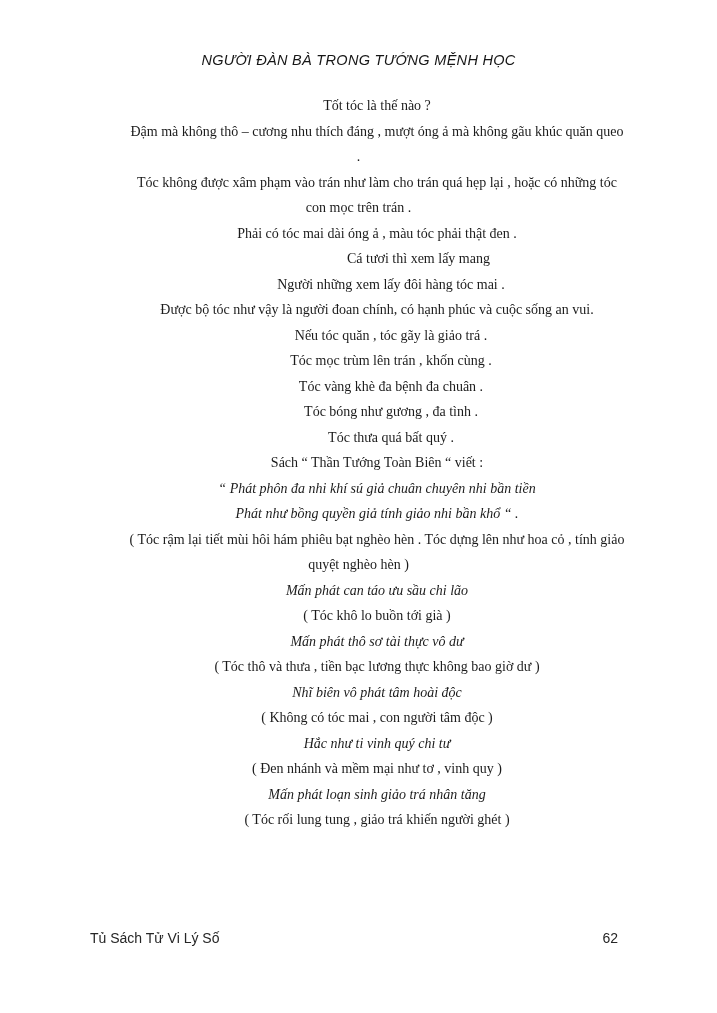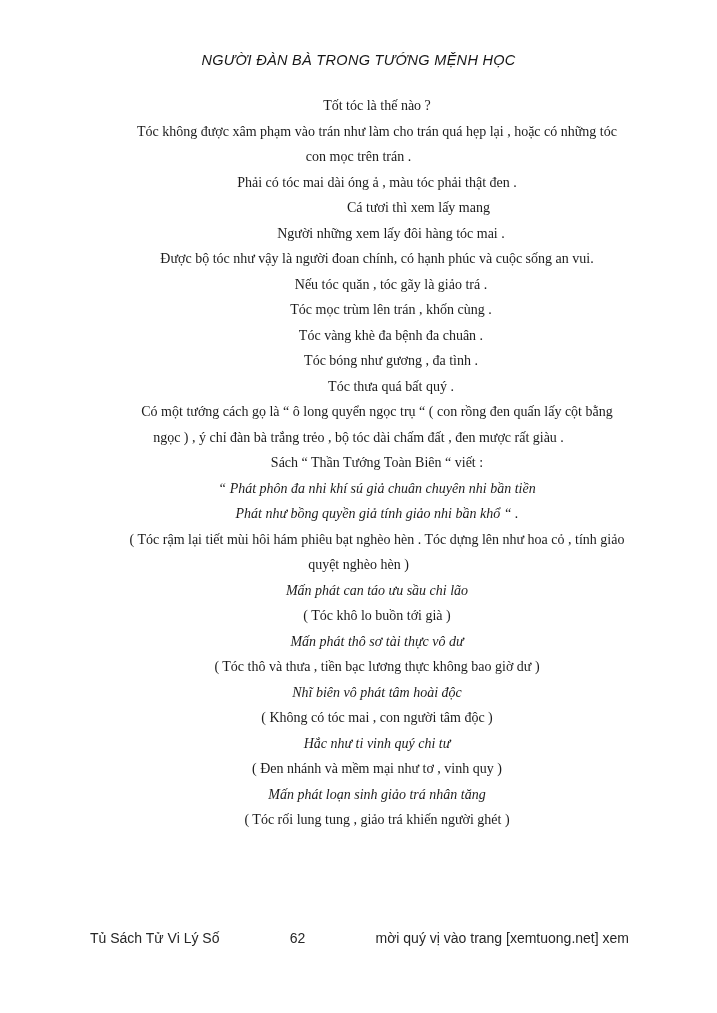--- a/index.html
+++ b/index.html
@@ -27,64 +27,63 @@
     line-height: 25.5px;
     text-align: justify;
   }
   .content p { margin: 0; padding: 0; text-align: center; }
   .ind1 { text-indent: 37px; }
   .ind2 { text-indent: 65px; text-align: left; }
   .ind3 { text-indent: 120px; text-align: left; }
   .it { font-style: italic; }
   .footer {
     position: absolute;
-    left: 90px; right: 88px; top: 930px;
+    left: 90px; right: 99px; top: 930px;
     display: flex;
     justify-content: space-between;
     align-items: baseline;
     font-family: "Liberation Sans", sans-serif;
     font-size: 14px;
     color: #262626;
   }
 </style>
 </head>
 <body>
 
 <div>
 
   <h1 class="doc-title">NGƯỜI ĐÀN BÀ TRONG TƯỚNG MỆNH HỌC</h1>
 
   <div class="content">
     <p class="ind1">Tốt tóc là thế nào ?</p>
+    <p class="ind1">Đậm mà không thô – cương nhu thích đáng , mượt óng ả mà không gãu khúc quăn queo .</p>
     <p class="ind1">Tóc không được xâm phạm vào trán như làm cho trán quá hẹp lại , hoặc có những tóc con mọc trên trán .</p>
     <p class="ind1">Phải có tóc mai dài óng ả , màu tóc phải thật đen .</p>
     <p class="ind3">Cá tươi thì xem lấy mang</p>
     <p class="ind2">Người những xem lấy đôi hàng tóc mai .</p>
     <p class="ind1">Được bộ tóc như vậy là người đoan chính, có hạnh phúc và cuộc sống an vui.</p>
     <p class="ind2">Nếu tóc quăn , tóc gãy là giảo trá .</p>
     <p class="ind2">Tóc mọc trùm lên trán , khốn cùng .</p>
     <p class="ind2">Tóc vàng khè đa bệnh đa chuân .</p>
     <p class="ind2">Tóc bóng như gương , đa tình .</p>
     <p class="ind2">Tóc thưa quá bất quý .</p>
-    <p class="ind1">Có một tướng cách gọ là “ ô long quyển ngọc trụ “ ( con rồng đen quấn lấy cột bằng ngọc ) , ý chỉ đàn bà trắng trẻo , bộ tóc dài chấm đất , đen mược rất giàu .</p>
     <p class="ind1">Sách “ Thần Tướng Toàn Biên “ viết :</p>
     <p class="ind1 it">“ Phát phôn đa nhi khí sú giả chuân chuyên nhi bần tiền</p>
     <p class="ind1 it">Phát như bồng quyền giả tính giảo nhi bần khổ “ .</p>
     <p class="ind1">( Tóc rậm lại tiết mùi hôi hám phiêu bạt nghèo hèn . Tóc dựng lên như hoa cỏ , tính giảo quyệt nghèo hèn )</p>
     <p class="ind1 it">Mấn phát can táo ưu sầu chi lão</p>
     <p class="ind1">( Tóc khô lo buồn tới già )</p>
     <p class="ind1 it">Mấn phát thô sơ tài thực vô dư</p>
     <p class="ind1">( Tóc thô và thưa , tiền bạc lương thực không bao giờ dư )</p>
     <p class="ind1 it">Nhĩ biên vô phát tâm hoài độc</p>
     <p class="ind1">( Không có tóc mai , con người tâm độc )</p>
     <p class="ind1 it">Hắc như ti vinh quý chi tư</p>
     <p class="ind1">( Đen nhánh và mềm mại như tơ , vinh quy )</p>
     <p class="ind1 it">Mấn phát loạn sinh giảo trá nhân tăng</p>
     <p class="ind1">( Tóc rối lung tung , giảo trá khiến người ghét )</p>
   </div>
 
   <div class="footer">
     <span>Tủ Sách Tử Vi Lý Số</span>
     <span>62</span>
-    <span>mời quý vị vào trang [xemtuong.net] xem</span>
   </div>
 
 </div>
 
 </body></html>

